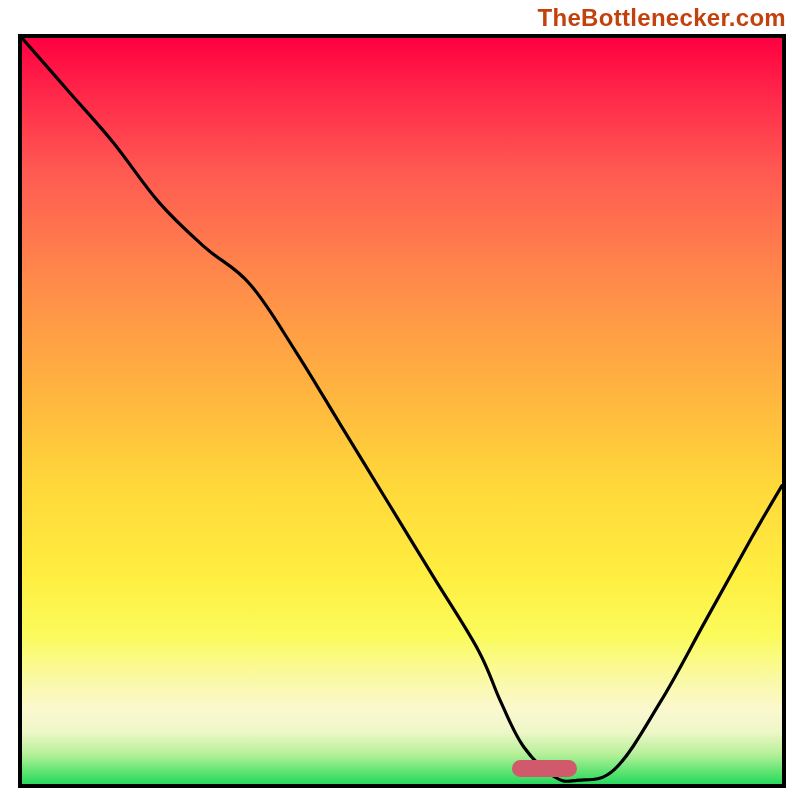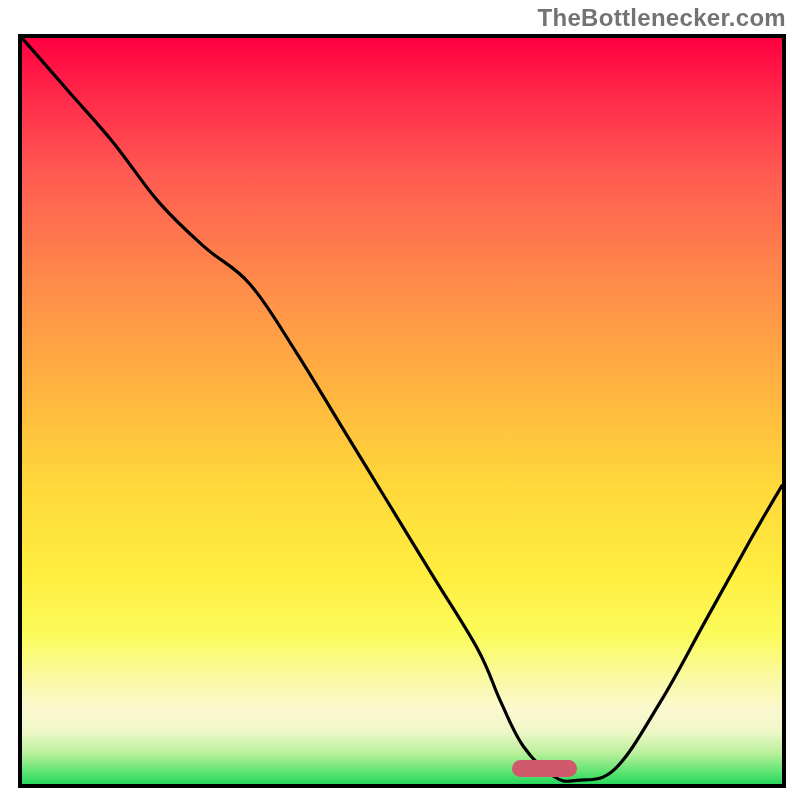--- a/index.html
+++ b/index.html
@@ -15,21 +15,21 @@
     width: 800px;
     height: 800px;
   }
   .watermark {
     position: absolute;
     top: 4px;
     right: 14px;
     font-family: Arial, Helvetica, sans-serif;
     font-size: 24px;
     font-weight: bold;
-    color: #737373;
+    color: #c2410c;
     letter-spacing: 0.3px;
     z-index: 4;
   }
   .frame {
     position: absolute;
     left: 18px;
     top: 34px;
     width: 760px;
     height: 746px;
     border: 4px solid #000000;

